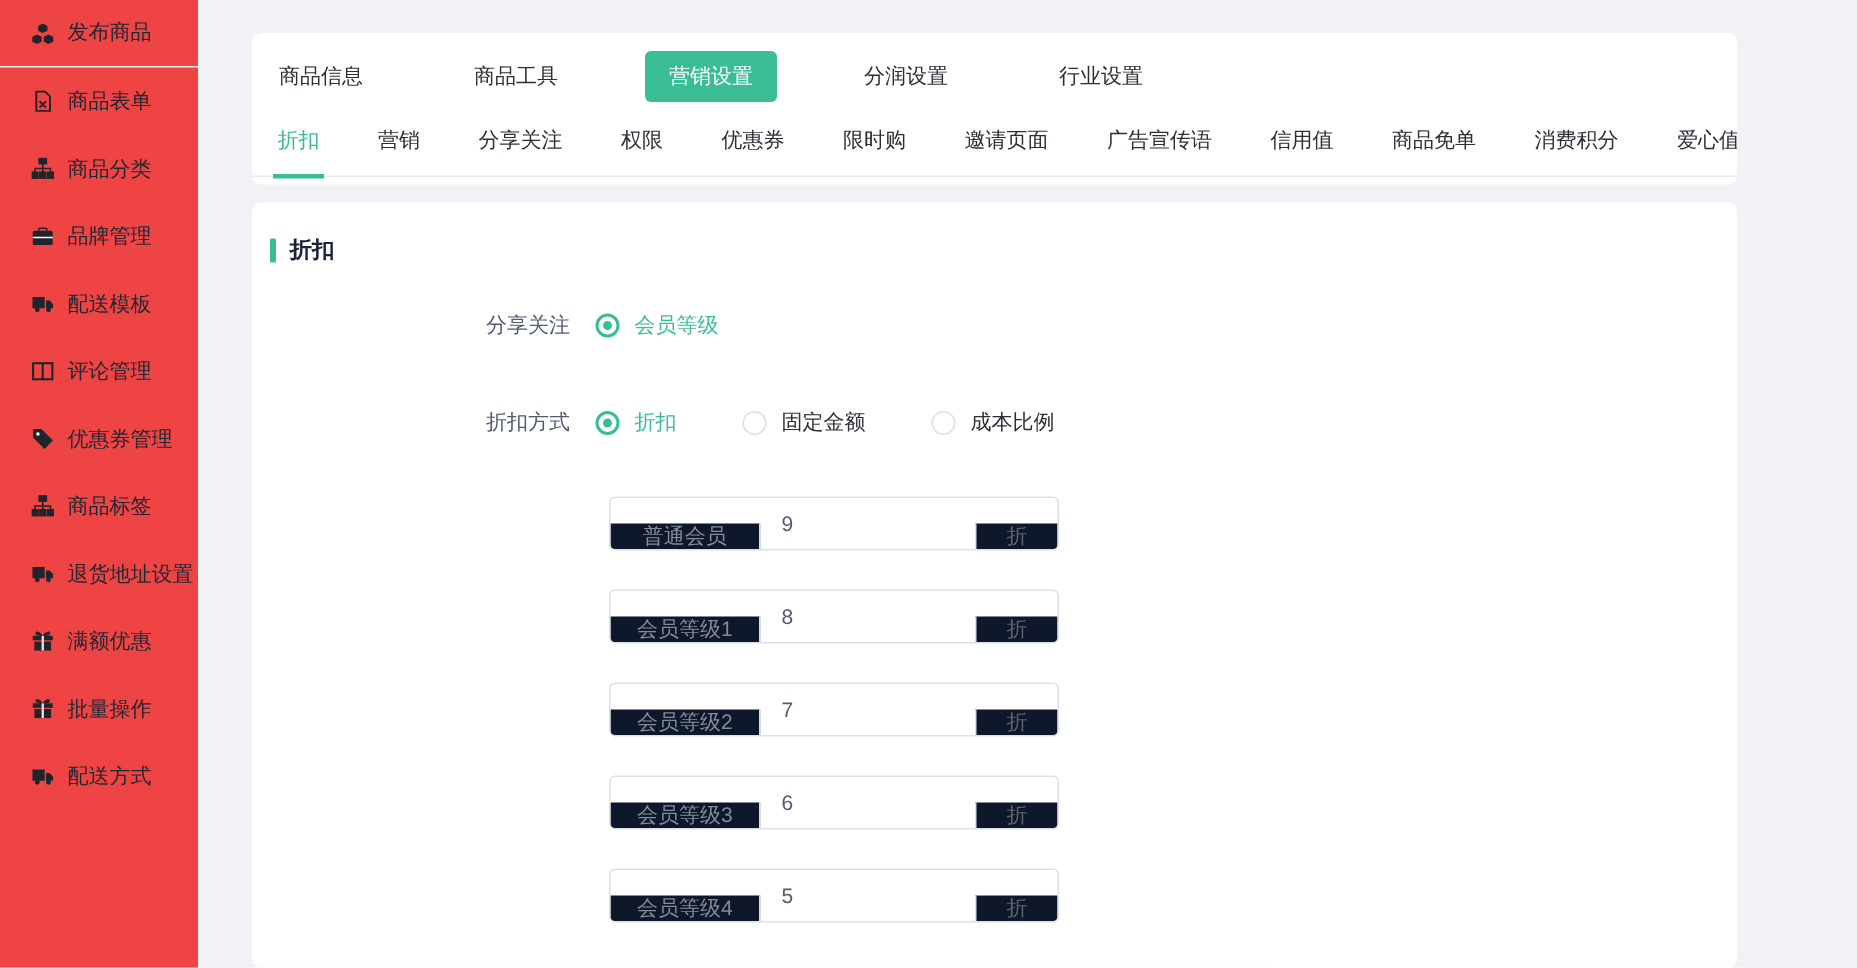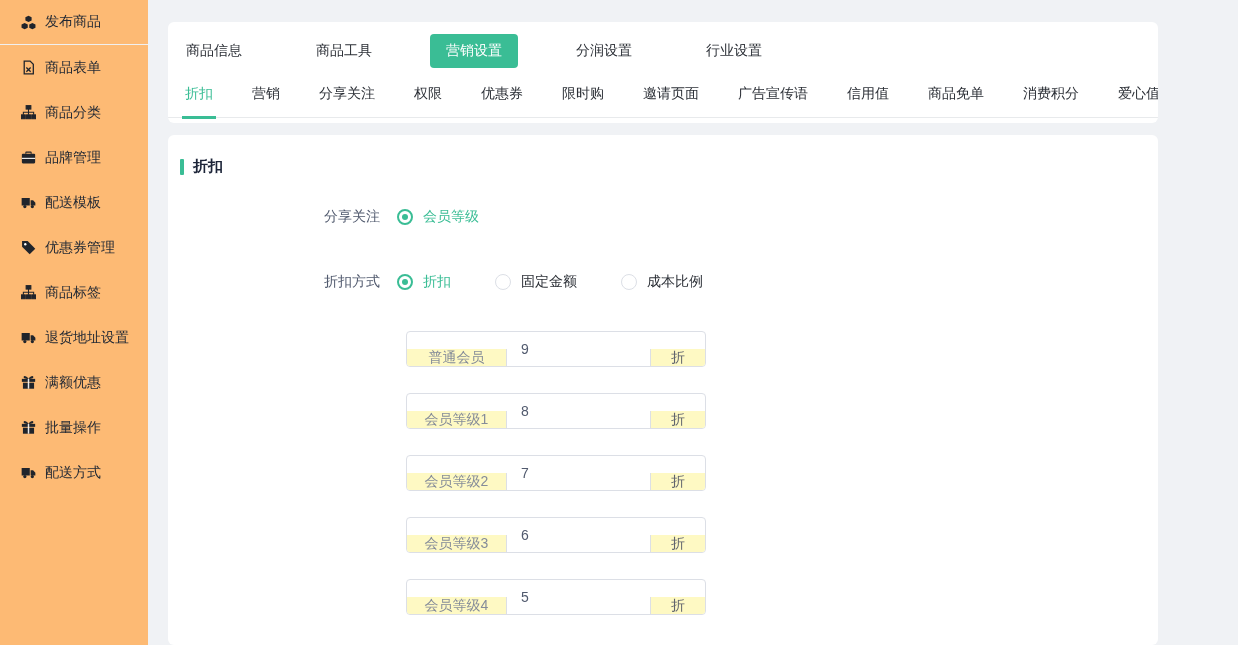--- a/index.html
+++ b/index.html
@@ -7,22 +7,22 @@
   * { box-sizing:border-box; }
   html,body { margin:0; padding:0; }
   body {
     width:1238px; height:645px; overflow:hidden;
     background:var(--page-bg);
     font-family:"Liberation Sans","DejaVu Sans",sans-serif;
     font-size:14px; color:var(--dark);
   }
   
   .sidebar {
-    position:absolute; left:0; top:0; width:148px; height:645px;
-    background:#fdba74; z-index:2;
+    position:absolute; left:0; top:0; width:132px; height:645px;
+    background:#ef4444; z-index:2;
   }
   .side-item {
     height:45px; display:flex; align-items:center;
     padding-left:21px; cursor:pointer; color:#1f2733;
   }
   .side-item:first-child { border-bottom:1px solid #f0f0f0; }
   .side-item.active { background:#f0f0f0; font-weight:bold; }
   .side-icon { width:15px; height:15px; margin-right:9px; display:inline-flex; color:#20242b; flex:0 0 15px; }
   .side-icon svg { width:15px; height:15px; }
   .side-label { white-space:nowrap; font-size:14px; }
@@ -70,21 +70,21 @@
   }
   .radio-option.selected .radio-label { color:var(--accent); }
   
   .levels { margin:40px 0 0 226px; }
   .level-row {
     display:flex; width:300px; height:36px; margin-bottom:26px;
     border:1px solid var(--input-border); border-radius:4px; overflow:hidden;
     background:#fff;
   }
   .ig-prepend, .ig-append {
-    background:#fef9c3; color:#858c99; display:flex; align-items:center; justify-content:center;margin-top:17px;
+    background:#0f172a; color:#858c99; display:flex; align-items:center; justify-content:center;margin-top:17px;
   }
   .ig-prepend { width:100px; border-right:1px solid var(--input-border); flex:0 0 100px; }
   .ig-append { width:55px; border-left:1px solid var(--input-border); flex:0 0 55px; color:#60646d; }
   .ig-input {
     flex:1; border:none; outline:none; padding:0 14px; font-size:14px; color:#515a6e;
     font-family:"Liberation Sans","DejaVu Sans",sans-serif; min-width:0; background:#fff;
   }
 </style>
 </head>
 <body>
@@ -132,20 +132,29 @@
     <div class="side-item">
       <span class="side-icon">
         <svg viewBox="0 0 14 14" fill="currentColor">
           <path d="M.6 2.8h7.6v7H.6z"></path>
           <path d="M9 5h2.3L13.4 7.3v2.5H9z"></path>
           <circle cx="3.6" cy="10.8" r="1.5"></circle>
           <circle cx="10.6" cy="10.8" r="1.5"></circle>
         </svg>
       </span>
       <span class="side-label">配送模板</span>
+    </div>
+    <div class="side-item">
+      <span class="side-icon">
+        <svg viewBox="0 0 14 14" fill="none" stroke="currentColor" stroke-width="1.3">
+          <rect x="1" y="2" width="12" height="10"></rect>
+          <path d="M7 2v10"></path>
+        </svg>
+      </span>
+      <span class="side-label">评论管理</span>
     </div>
     <div class="side-item">
       <span class="side-icon">
         <svg viewBox="0 0 14 14" fill="currentColor">
           <path d="M1 1h5.2L13.3 8.1 8.1 13.3 1 6.2z"></path>
           <circle cx="4" cy="4" r="1.1" fill="#fff"></circle>
         </svg>
       </span>
       <span class="side-label">优惠券管理</span>
     </div>

